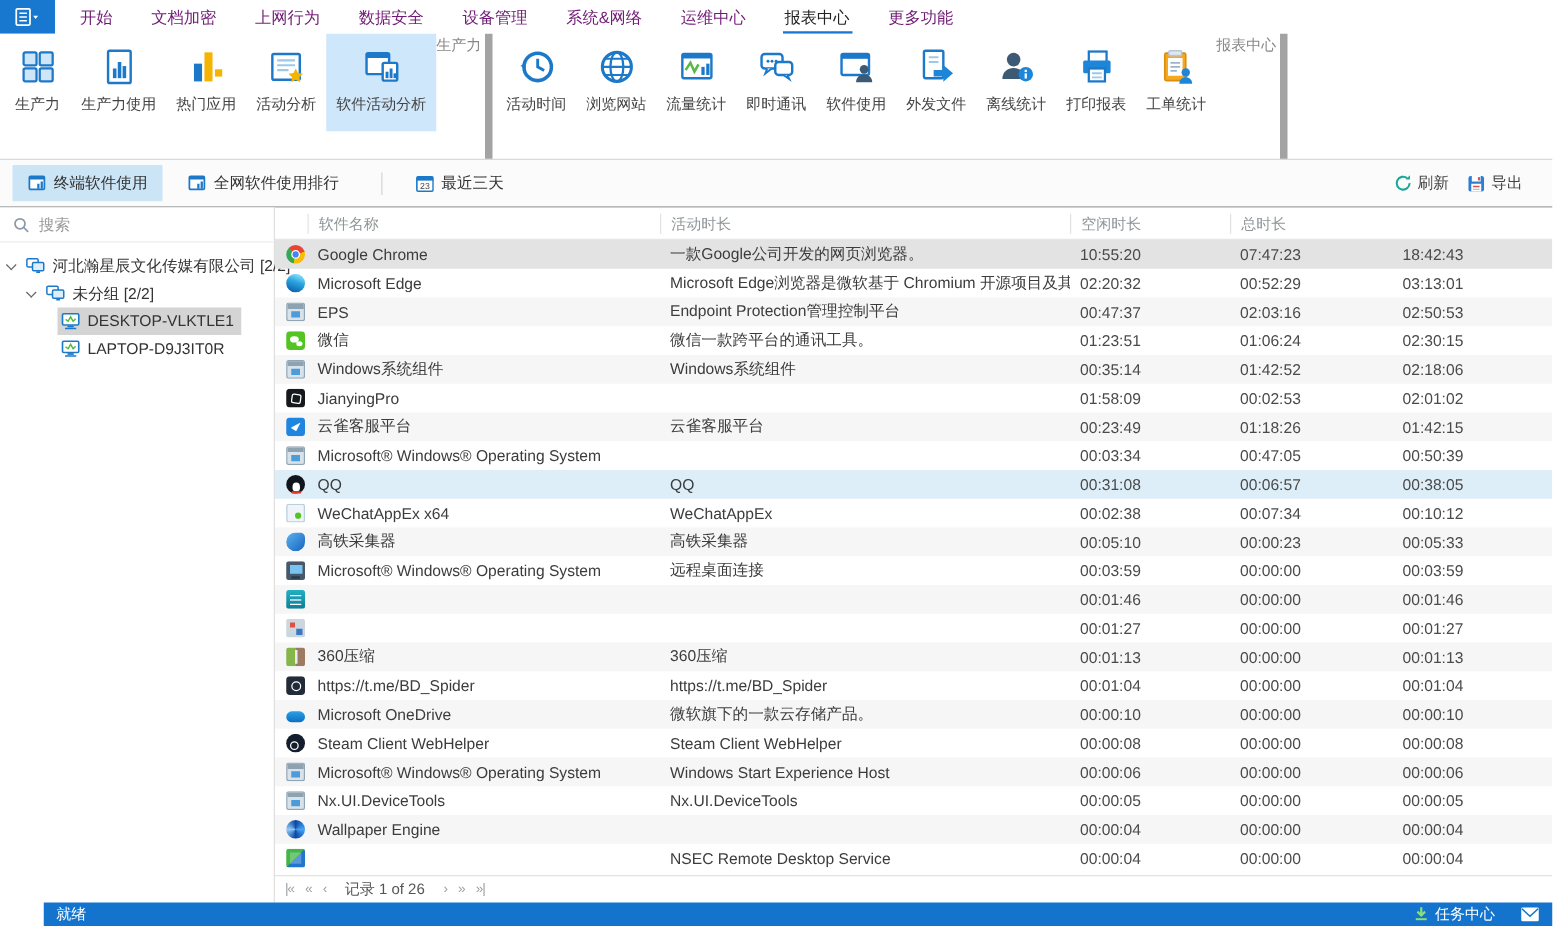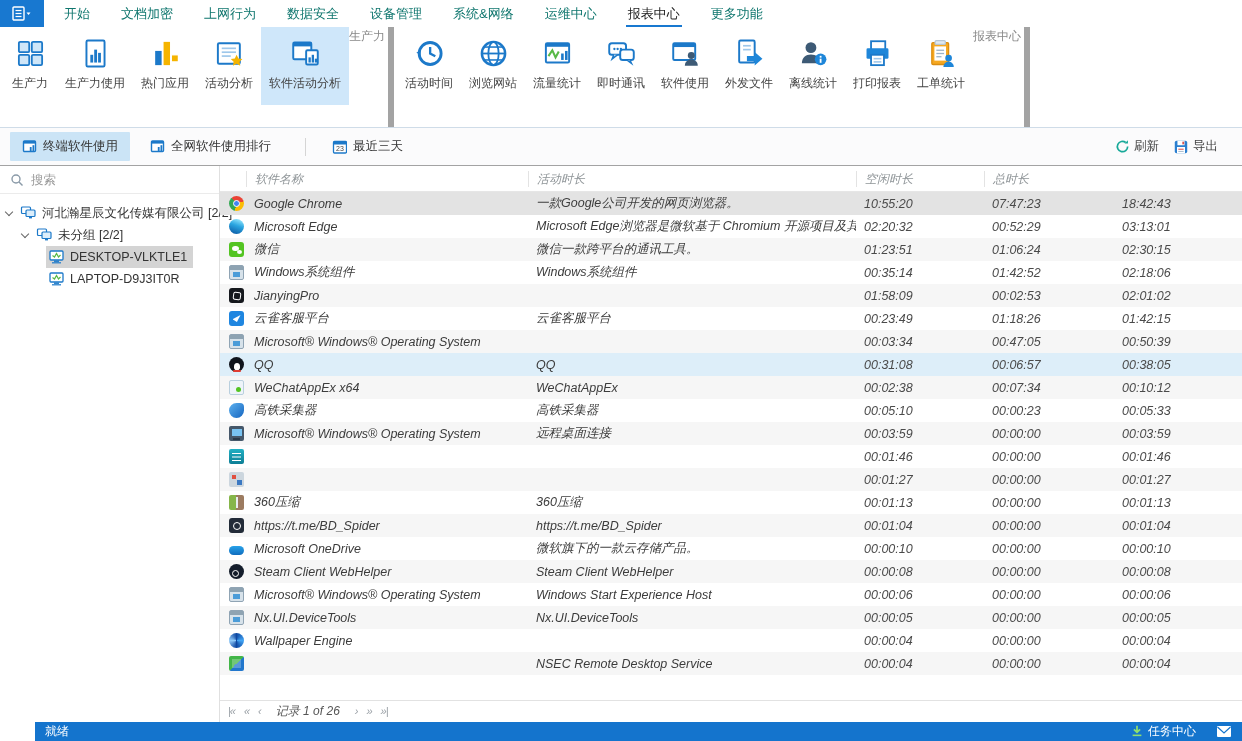--- a/index.html
+++ b/index.html
@@ -3,21 +3,21 @@
 <meta charset="utf-8">
 <style>
   *{margin:0;padding:0;box-sizing:border-box;font-family:"Liberation Sans","DejaVu Sans",sans-serif;}
   html,body{width:1242px;height:741px;overflow:hidden;background:#fff;}
   #app{position:relative;width:1242px;height:741px;display:flex;flex-direction:column;background:#fff;}
 
   
   .menubar{height:27px;display:flex;align-items:stretch;background:#fff;}
   .appbtn{width:44px;background:#1878d0;display:flex;align-items:center;justify-content:center;cursor:pointer;}
   .menu-items{display:flex;align-items:stretch;margin-left:18px;gap:27px;}
-  .mitem{display:flex;align-items:center;font-size:13px;color:#0f766e;cursor:pointer;padding:0 2px;}
+  .mitem{display:flex;align-items:center;font-size:13px;color:#701a75;cursor:pointer;padding:0 2px;}
   .mitem.active{color:#222;box-shadow:inset 0 -2px 0 #1878d0;}
 
   
   .ribbon{height:101px;border-bottom:1px solid #cfdce8;display:flex;background:#fff;}
   .rgroup{display:flex;border-right:6px solid #a3a3a3;padding:0 3px;}
   .ritems{display:flex;align-items:flex-start;flex:1;}
   .rbtn{display:flex;flex-direction:column;align-items:center;justify-content:flex-start;padding:8px 8px 4px 8px;min-width:54px;height:78px;cursor:pointer;}
   .rbtn.sel{background:#cfe7fa;}
   .ricon{height:36px;display:flex;align-items:center;justify-content:center;}
   .rlabel{font-size:12px;color:#444;margin-top:4px;white-space:nowrap;}
@@ -38,21 +38,21 @@
   .searchrow input{border:none;outline:none;font-size:12.5px;color:#444;flex:1;background:transparent;}
   .searchrow input::placeholder{color:#999;}
   .tree{padding-top:8px;}
   .titem{height:22px;display:flex;align-items:center;font-size:12.5px;color:#333;cursor:pointer;white-space:nowrap;}
   .titem .hl{display:flex;align-items:center;gap:5px;height:22px;padding:0 6px 0 2px;}
   .titem.sel .hl{background:#d4d4d4;}
   .chev{width:6px;height:6px;border-right:1.4px solid #666;border-bottom:1.4px solid #666;transform:rotate(45deg);margin:0 6px 3px 6px;flex:0 0 auto;}
   .ind1{padding-left:16px;}.ind2{padding-left:46px;}
 
   
-  .main{flex:1;display:flex;flex-direction:column;min-width:0;font-style:italic;}
+  .main{flex:1;display:flex;flex-direction:column;min-width:0;}
   .grid{display:grid;grid-template-columns:26px 282px 328px 128px 130px 1fr;align-items:center;}
   .thead{height:26px;border-bottom:1px solid #e6e6e6;color:#8f9598;font-size:12px;}
   .thead .hc{padding:0 8px;height:16px;line-height:16px;border-left:1px solid #e3e3e3;white-space:nowrap;overflow:hidden;}
   .thead .hc.first{border-left:none;}
   .rows{flex:1;overflow:hidden;}
   .trow{height:23px;font-size:12.5px;color:#3c3c3c;cursor:pointer;}
   .trow:nth-child(odd){background:#f6f6f6;}
   .trow.sel-gray{background:#e3e3e3;}
   .trow.sel-blue{background:#ddeef9;}
   .tc{padding:0 8px;white-space:nowrap;overflow:hidden;}
@@ -451,20 +451,30 @@
               <span class="appicon i-edge"></span>
             </span>
     <span class="tc c-name">Microsoft Edge</span>
     <span class="tc c-desc">Microsoft Edge浏览器是微软基于 Chromium 开源项目及其他开源...</span>
     <span class="tc time c-active">02:20:32</span>
     <span class="tc time c-idle">00:52:29</span>
     <span class="tc time c-total">03:13:01</span>
   </div>
           <div class="grid trow">
     <span class="tc icn">
+              <span class="appicon i-win"></span>
+            </span>
+    <span class="tc c-name">EPS</span>
+    <span class="tc c-desc">Endpoint Protection管理控制平台</span>
+    <span class="tc time c-active">00:47:37</span>
+    <span class="tc time c-idle">02:03:16</span>
+    <span class="tc time c-total">02:50:53</span>
+  </div>
+          <div class="grid trow">
+    <span class="tc icn">
               <span class="appicon i-wechat"></span>
             </span>
     <span class="tc c-name">微信</span>
     <span class="tc c-desc">微信一款跨平台的通讯工具。</span>
     <span class="tc time c-active">01:23:51</span>
     <span class="tc time c-idle">01:06:24</span>
     <span class="tc time c-total">02:30:15</span>
   </div>
           <div class="grid trow">
     <span class="tc icn">

